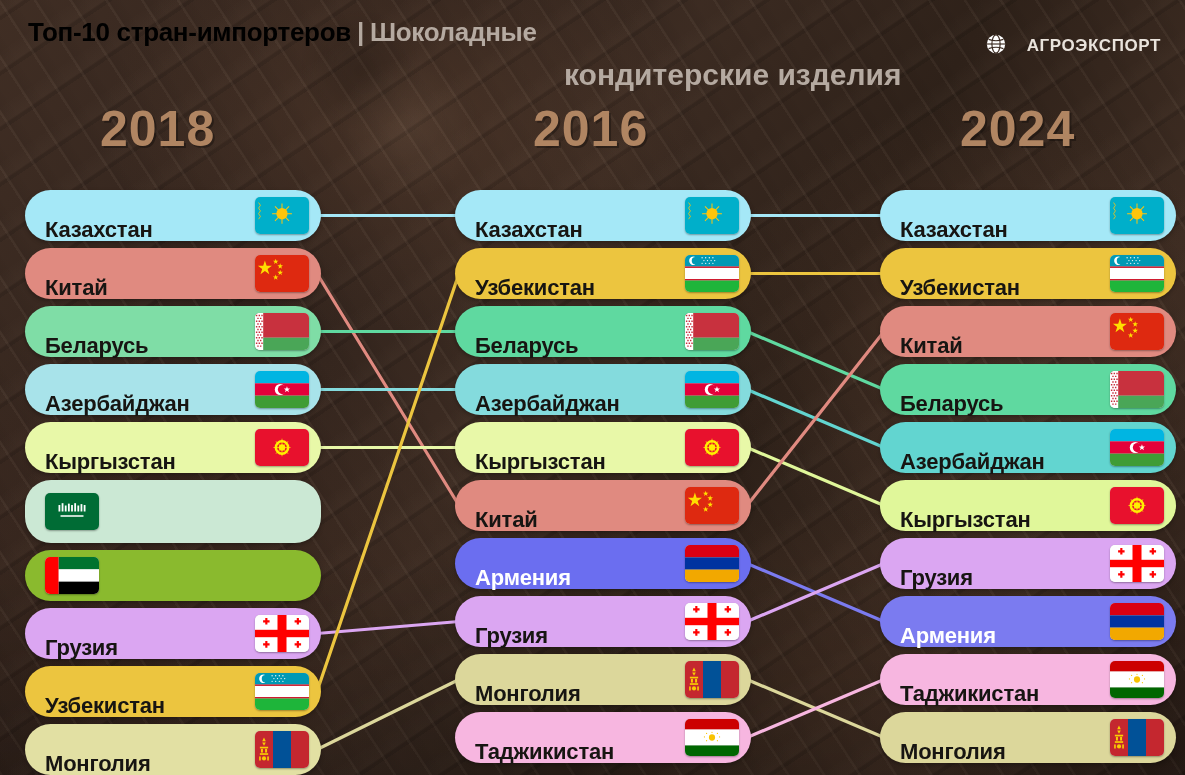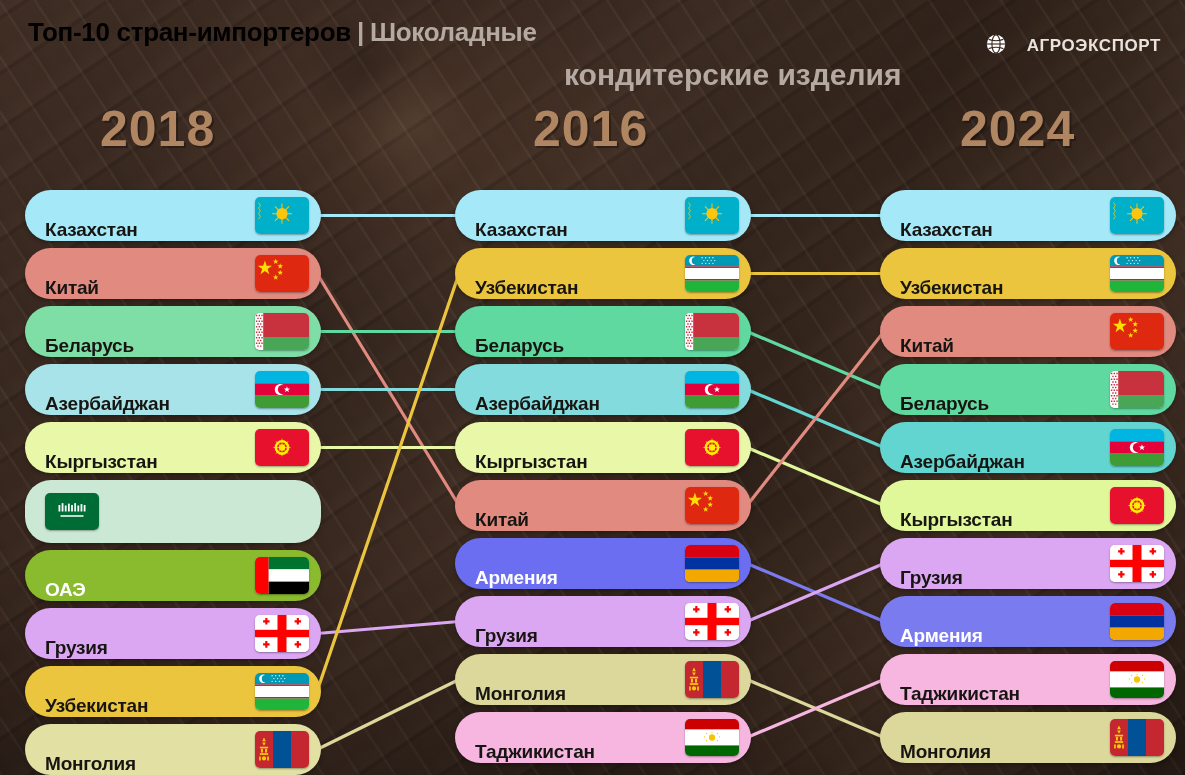--- a/index.html
+++ b/index.html
@@ -135,21 +135,21 @@
     margin-bottom: 7px;
     display: flex;
     align-items: center;
     padding: 0 12px 0 20px;
     box-shadow: 0 2px 4px rgba(0,0,0,0.28);
   }
   .pill.tall { height: 63px; }
 
   .pill-label {
     flex: 1;
-    font-size: 19px;
+    font-size: 22px;
     font-weight: bold;
     color: #171512;
     line-height: 21px;
     letter-spacing: -0.2px;
     white-space: pre-line;
     margin-top: 27px;
   }
   .pill-label.light { color: #ffffff; }
 
   
@@ -328,21 +328,20 @@
                 <rect x="32.5" y="11" width="2" height="9"></rect>
           <rect x="36" y="13.5" width="2" height="6.5"></rect>
                 <rect x="39.5" y="12" width="2" height="8"></rect>
           <rect x="43" y="13" width="2" height="7"></rect>
           <rect x="17" y="24" width="26" height="1.6" rx="0.8"></rect>
         </g>
       </svg>
           </div>
         </div>
         <div class="pill" id="p-0-7" style="background: rgb(138, 186, 46);">
-          <div class="pill-label light">ОАЭ</div>
           <div class="flag">
             <svg viewBox="0 0 60 40" preserveAspectRatio="none">
         <rect x="15" width="45" height="13.33" fill="#00732F"></rect>
         <rect x="15" y="13.33" width="45" height="13.33" fill="#ffffff"></rect>
         <rect x="15" y="26.66" width="45" height="13.34" fill="#000000"></rect>
         <rect width="15" height="40" fill="#FF0000"></rect>
       </svg>
           </div>
         </div>
         <div class="pill" id="p-0-8" style="background: rgb(219, 166, 242);">

